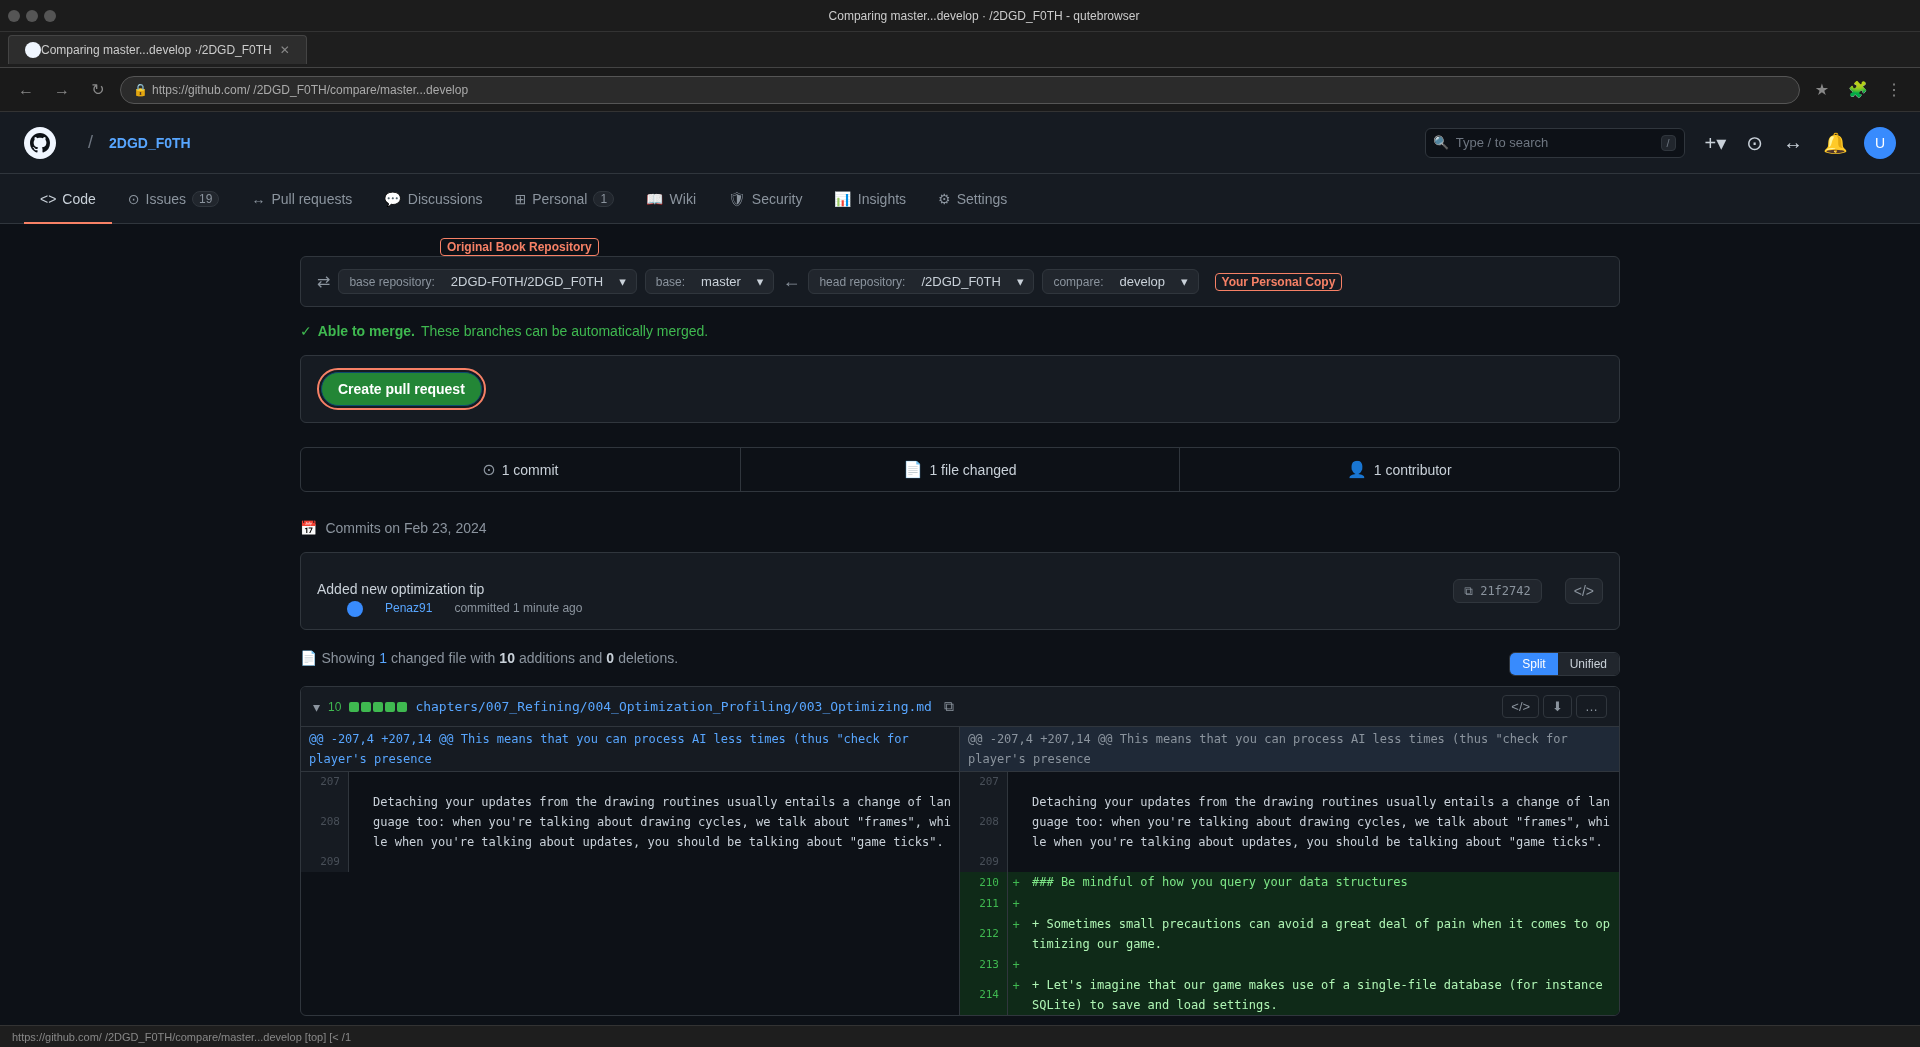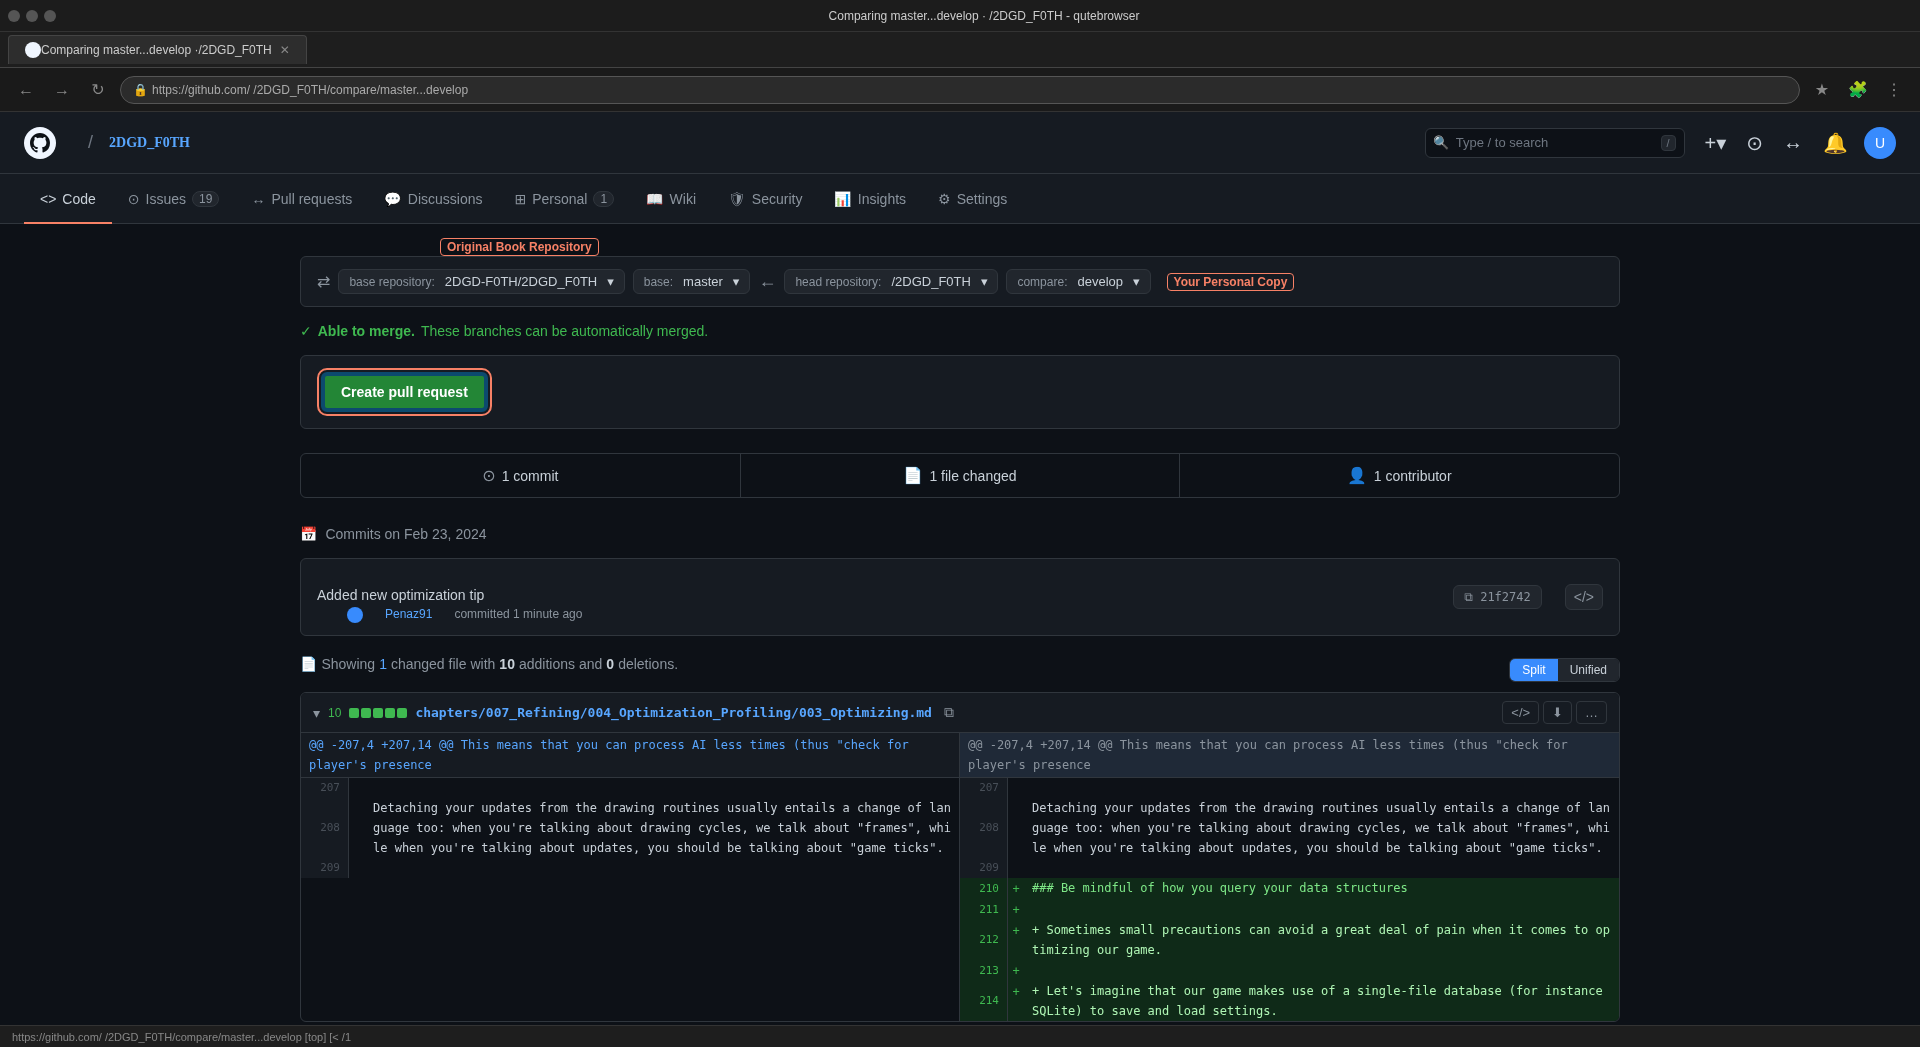--- a/index.html
+++ b/index.html
@@ -233,21 +233,21 @@
     .branch-selector {
       background: #21262d;
       border: 1px solid #30363d;
       border-radius: 6px;
       padding: 4px 10px;
       font-size: 13px;
       color: #c9d1d9;
       cursor: pointer;
       display: flex;
       align-items: center;
-      gap: 10px;
+      gap: 16px;
       position: relative;
     }
     .branch-selector .label-small {
       color: #8b949e;
       font-size: 12px;
     }
     .arrow-right {
       color: #8b949e;
       font-size: 18px;
     }
@@ -274,22 +274,22 @@
     .pr-box-text {
       font-size: 14px;
       color: #8b949e;
     }
     .pr-box-text a {
       color: #58a6ff;
       text-decoration: none;
     }
     .create-pr-btn {
       background: #238636;
-      border: 4px solid #0c4a6e;
-      border-radius: 6px;
+      border: 1px solid #0c4a6e;
+      border-radius: 17px;
       color: #fff;
       padding: 8px 16px;
       font-size: 14px;
       font-weight: 600;
       cursor: pointer;
       outline: 2px solid #f78166;
       outline-offset: 2px;
     }
 
     
@@ -409,21 +409,20 @@
     }
     .diff-square {
       width: 10px; height: 10px;
       border-radius: 2px;
     }
     .diff-sq-green { background: #3fb950; }
     .diff-filename {
       font-size: 13px;
       color: #58a6ff;
       font-family: monospace;
-      font-weight: bold;
     }
     .diff-file-actions {
       margin-left: auto;
       display: flex;
       gap: 4px;
     }
     .diff-action-btn {
       background: transparent;
       border: 1px solid #30363d;
       border-radius: 4px;
@@ -624,21 +623,21 @@
 </div>
 
 <div class="gh-header">
   <div class="gh-logo">
     <svg width="20" height="20" viewBox="0 0 16 16" fill="#0d1117">
       <path d="M8 0C3.58 0 0 3.58 0 8c0 3.54 2.29 6.53 5.47 7.59.4.07.55-.17.55-.38 0-.19-.01-.82-.01-1.49-2.01.37-2.53-.49-2.69-.94-.09-.23-.48-.94-.82-1.13-.28-.15-.68-.52-.01-.53.63-.01 1.08.58 1.23.82.72 1.21 1.87.87 2.33.66.07-.52.28-.87.51-1.07-1.78-.2-3.64-.89-3.64-3.95 0-.87.31-1.59.82-2.15-.08-.2-.36-1.02.08-2.12 0 0 .67-.21 2.2.82.64-.18 1.32-.27 2-.27.68 0 1.36.09 2 .27 1.53-1.04 2.2-.82 2.2-.82.44 1.1.16 1.92.08 2.12.51.56.82 1.27.82 2.15 0 3.07-1.87 3.75-3.65 3.95.29.25.54.73.54 1.48 0 1.07-.01 1.93-.01 2.2 0 .21.15.46.55.38A8.013 8.013 0 0016 8c0-4.42-3.58-8-8-8z"></path>
     </svg>
   </div>
   <span style="color:#c9d1d9;font-size:14px;font-weight:600;">     </span>
   <span class="gh-breadcrumb-sep">/</span>
-  <span style="color:#58a6ff;font-size:14px;font-weight:600;font-family:Liberation Serif, serif;">2DGD_F0TH</span>
+  <span style="color:#58a6ff;font-size:14px;font-weight:600;">2DGD_F0TH</span>
 
   <div class="gh-search">
     <span style="color:#6e7681;">🔍</span>
     <span>Type / to search</span>
     <span style="margin-left:auto;background:#21262d;border:1px solid #30363d;border-radius:4px;padding:1px 5px;font-size:11px;color:#6e7681;">/</span>
   </div>
 
   <div class="gh-header-actions">
     <button class="gh-header-btn">+▾</button>
     <button class="gh-header-btn">⊙</button>

